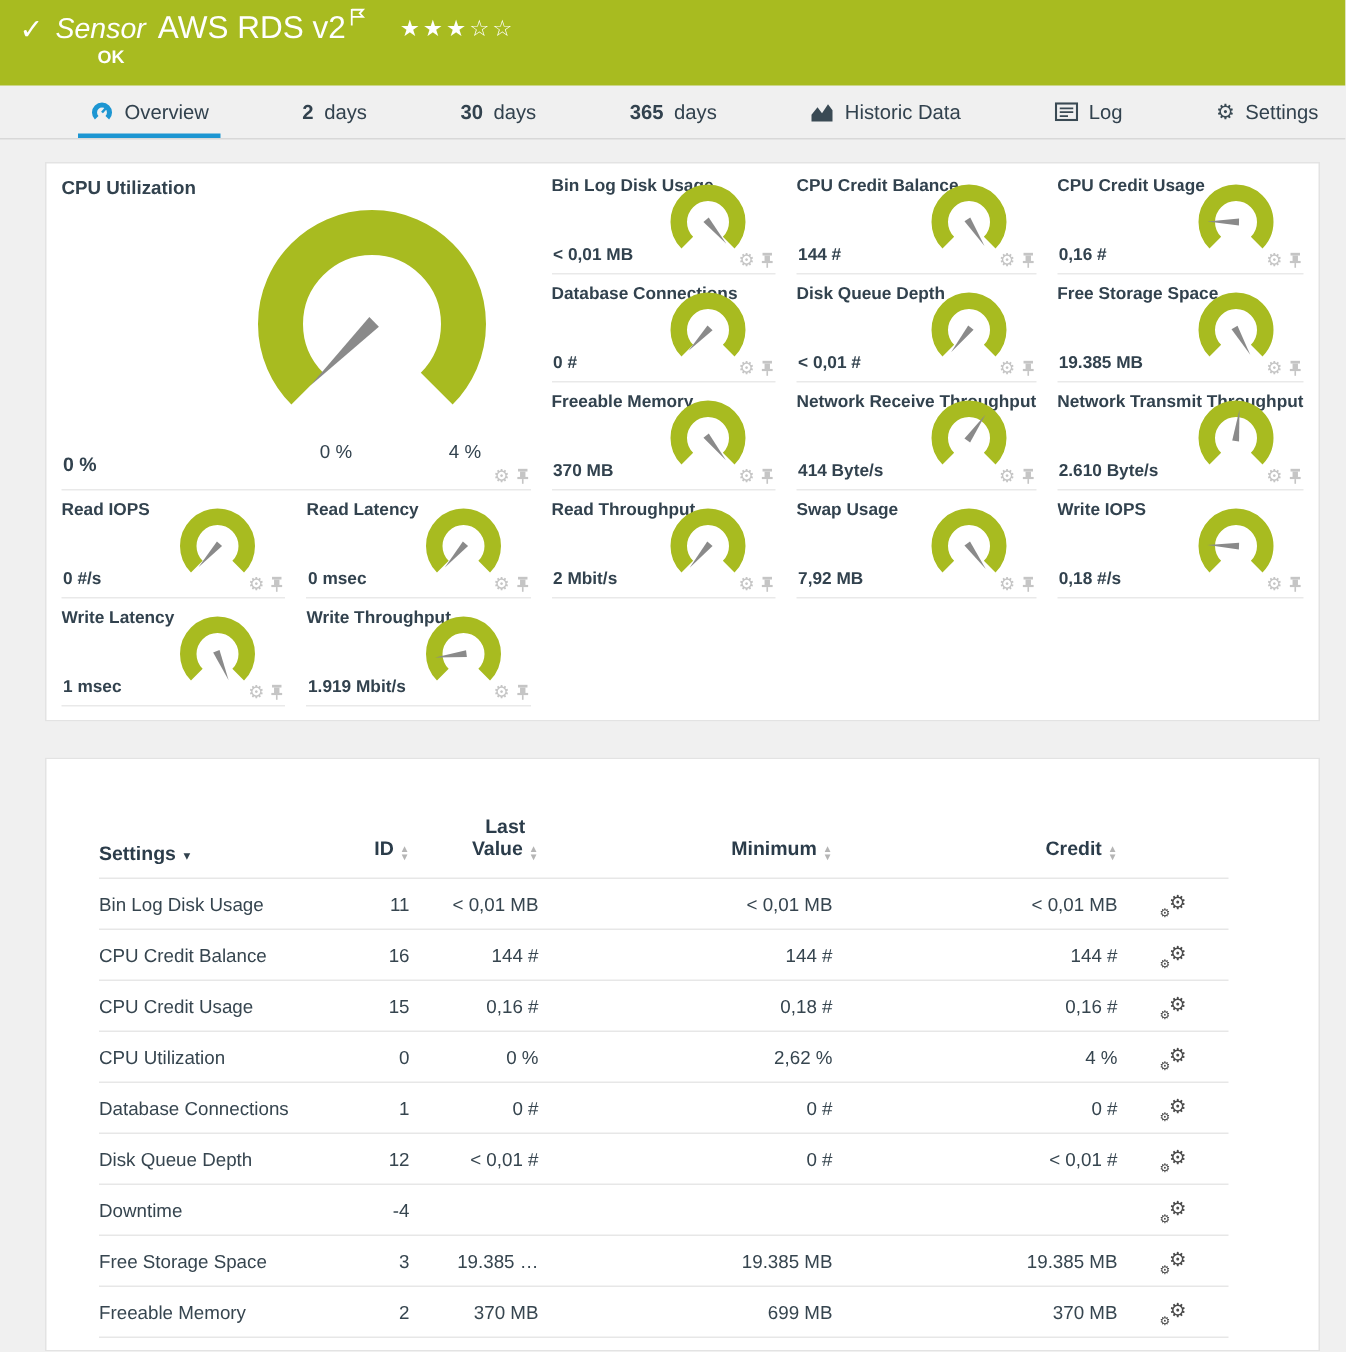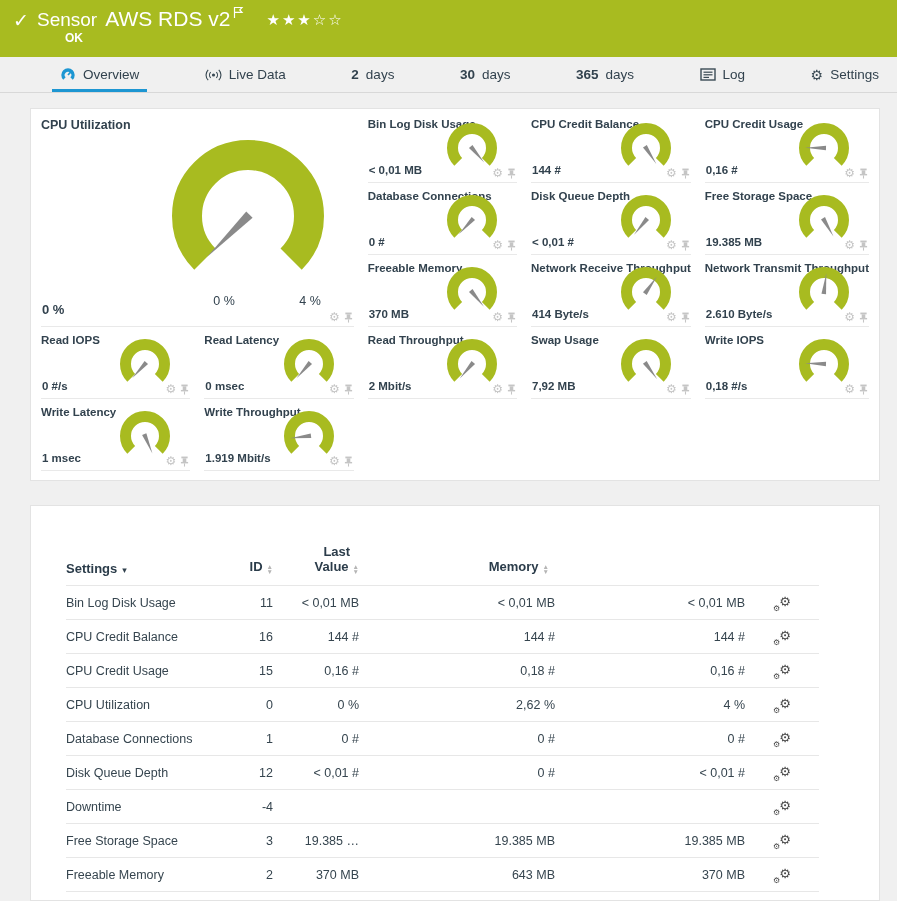--- a/index.html
+++ b/index.html
@@ -6,21 +6,21 @@
   body{
     width:897px;height:901px;position:relative;overflow:hidden;
     background:#f0f0f0;
     font-family:"Liberation Sans","DejaVu Sans",sans-serif;
     color:#32424e;
   }
   
   #hdr{position:absolute;left:0;top:0;width:897px;height:57px;background:#a8bb20;}
   #hdr .check{position:absolute;left:13px;top:9px;color:#fff;font-size:19px;font-weight:bold;}
   #hdr .line1{position:absolute;left:37px;top:7px;display:flex;align-items:baseline;white-space:nowrap;}
-  #hdr .kind{font-size:19px;color:#fff;margin-right:8px;}
+  #hdr .kind{font-style:italic;font-size:19px;color:#fff;margin-right:8px;}
   #hdr .title{font-size:21px;font-weight:normal;color:#fff;}
   #hdr .flag{margin-left:3px;position:relative;top:-7px;}
   #hdr .stars{margin-left:22px;color:#fff;font-size:15px;letter-spacing:2px;position:relative;top:-1px;}
   #hdr .status{position:absolute;left:55px;top:31px;color:#fff;font-size:12px;font-weight:bold;margin-left:10px;}
   
   #tabs{position:absolute;left:0;top:57px;width:897px;height:36px;
         border-bottom:1px solid #d8d8d8;display:flex;align-items:stretch;
         padding:0 14px 0 56px;box-sizing:border-box;justify-content:space-between;}
   .tab{display:flex;align-items:center;gap:7px;font-size:13.5px;color:#32424e;
        position:relative;cursor:pointer;padding:0 4px;}
@@ -88,42 +88,38 @@
     <div class="tab active">
       <span class="ticon">
         <svg width="16" height="15" viewBox="0 0 16 15">
           <path d="M 4.464466099999999 11.5355339 A 5 5 0 1 1 11.5355339 11.5355339" stroke="#1d96d2" stroke-width="3.4" fill="none"></path>
           <line x1="8" y1="8" x2="12" y2="3.6" stroke="#1d96d2" stroke-width="1.7"></line>
         </svg>
       </span>
       <span>Overview</span>
     </div>
     <div class="tab">
-      <span class="ticon">
-        <svg width="17" height="14" viewBox="0 0 18 14">
-          <circle cx="9" cy="7" r="1.7" fill="#3a4a54"></circle>
-          <path d="M6 4 A4.3 4.3 0 0 0 6 10" fill="none" stroke="#3a4a54" stroke-width="1.2"></path>
-          <path d="M3.4 1.6 A7.5 7.5 0 0 0 3.4 12.4" fill="none" stroke="#3a4a54" stroke-width="1.2"></path>
-          <path d="M12 4 A4.3 4.3 0 0 1 12 10" fill="none" stroke="#3a4a54" stroke-width="1.2"></path>
-          <path d="M14.6 1.6 A7.5 7.5 0 0 1 14.6 12.4" fill="none" stroke="#3a4a54" stroke-width="1.2"></path>
-        </svg>
-      </span>
-      <span>Live Data</span>
-    </div>
-    <div class="tab">
       <span class="num">2</span>
       <span>days</span>
     </div>
     <div class="tab">
       <span class="num">30</span>
       <span>days</span>
     </div>
     <div class="tab">
       <span class="num">365</span>
       <span>days</span>
+    </div>
+    <div class="tab">
+      <span class="ticon">
+        <svg width="16" height="14" viewBox="0 0 16 14">
+          <path d="M1 13 L1 8.5 L5 3.5 L8 7.5 L12 1.5 L15 5.5 L15 13 Z" fill="#3a4a54"></path>
+        </svg>
+      </span>
+      <span>Historic Data</span>
     </div>
     <div class="tab">
       <span class="ticon">
         <svg width="16" height="13" viewBox="0 0 16 13">
           <rect x="1" y="1" width="14" height="11" fill="none" stroke="#3a4a54" stroke-width="1.4"></rect>
           <line x1="3.5" y1="4.2" x2="12.5" y2="4.2" stroke="#3a4a54" stroke-width="1.2"></line>
           <line x1="3.5" y1="6.8" x2="12.5" y2="6.8" stroke="#3a4a54" stroke-width="1.2"></line>
           <line x1="3.5" y1="9.4" x2="9" y2="9.4" stroke="#3a4a54" stroke-width="1.2"></line>
         </svg>
       </span>
@@ -501,21 +497,25 @@
   <div class="trow head" id="table-head">
       <div class="c-channel"><span>Settings</span><span class="caret">▾</span></div>
       <div class="c-id"><span>ID</span><span class="sort">
           <span>▲</span>
           <span>▼</span>
         </span></div>
       <div class="c-last"><span class="lasthead">Last<br>Value<span class="sort">
             <span>▲</span>
             <span>▼</span>
           </span></span></div>
-      <div class="c-max"><span>Memory</span><span class="sort">
+      <div class="c-min"><span>Minimum</span><span class="sort">
+          <span>▲</span>
+          <span>▼</span>
+        </span></div>
+      <div class="c-max"><span>Credit</span><span class="sort">
           <span>▲</span>
           <span>▼</span>
         </span></div>
       <div class="c-act"></div>
     </div>
   <div id="table-body">
       <div class="trow">
         <div class="c-channel">Bin Log Disk Usage</div>
         <div class="c-id">11</div>
         <div class="c-last">&lt; 0,01 MB</div>
@@ -616,21 +616,21 @@
           <span class="chgear">
             <span class="big">⚙</span>
             <span class="small">⚙</span>
           </span>
         </div>
       </div>
       <div class="trow">
         <div class="c-channel">Freeable Memory</div>
         <div class="c-id">2</div>
         <div class="c-last">370 MB</div>
-        <div class="c-min">643 MB</div>
+        <div class="c-min">699 MB</div>
         <div class="c-max">370 MB</div>
         <div class="c-act">
           <span class="chgear">
             <span class="big">⚙</span>
             <span class="small">⚙</span>
           </span>
         </div>
       </div>
       <div class="trow">
         <div class="c-act">

